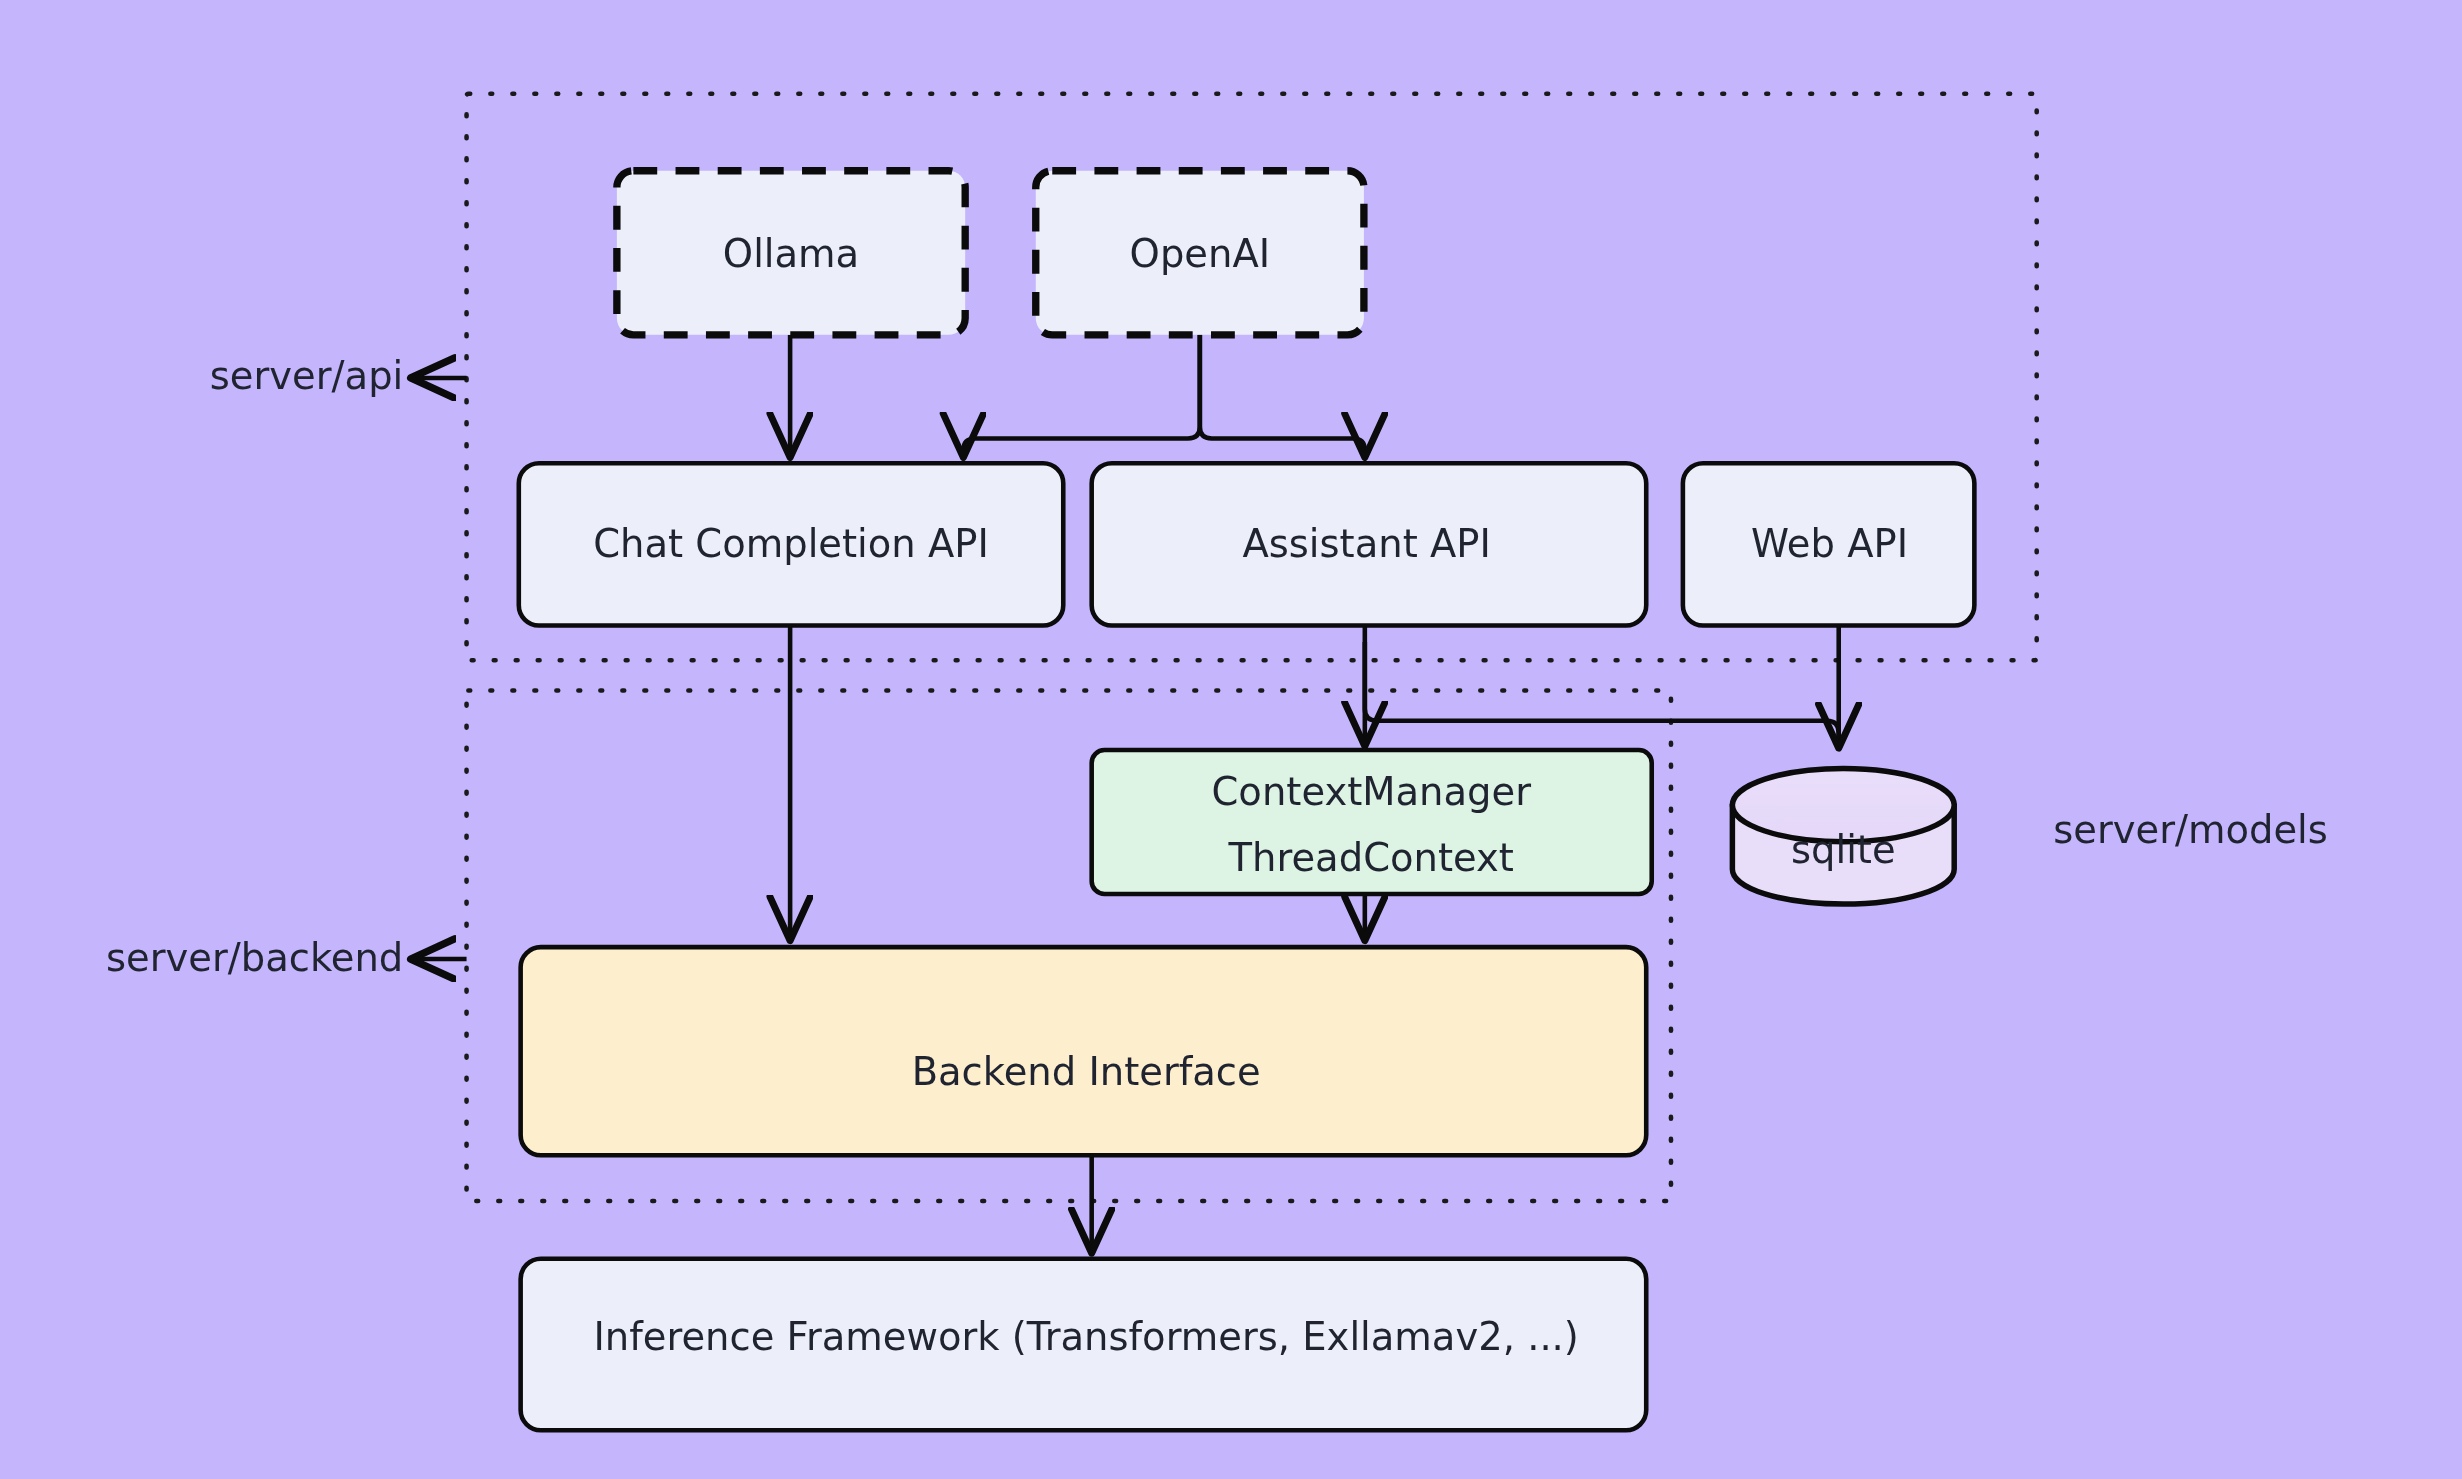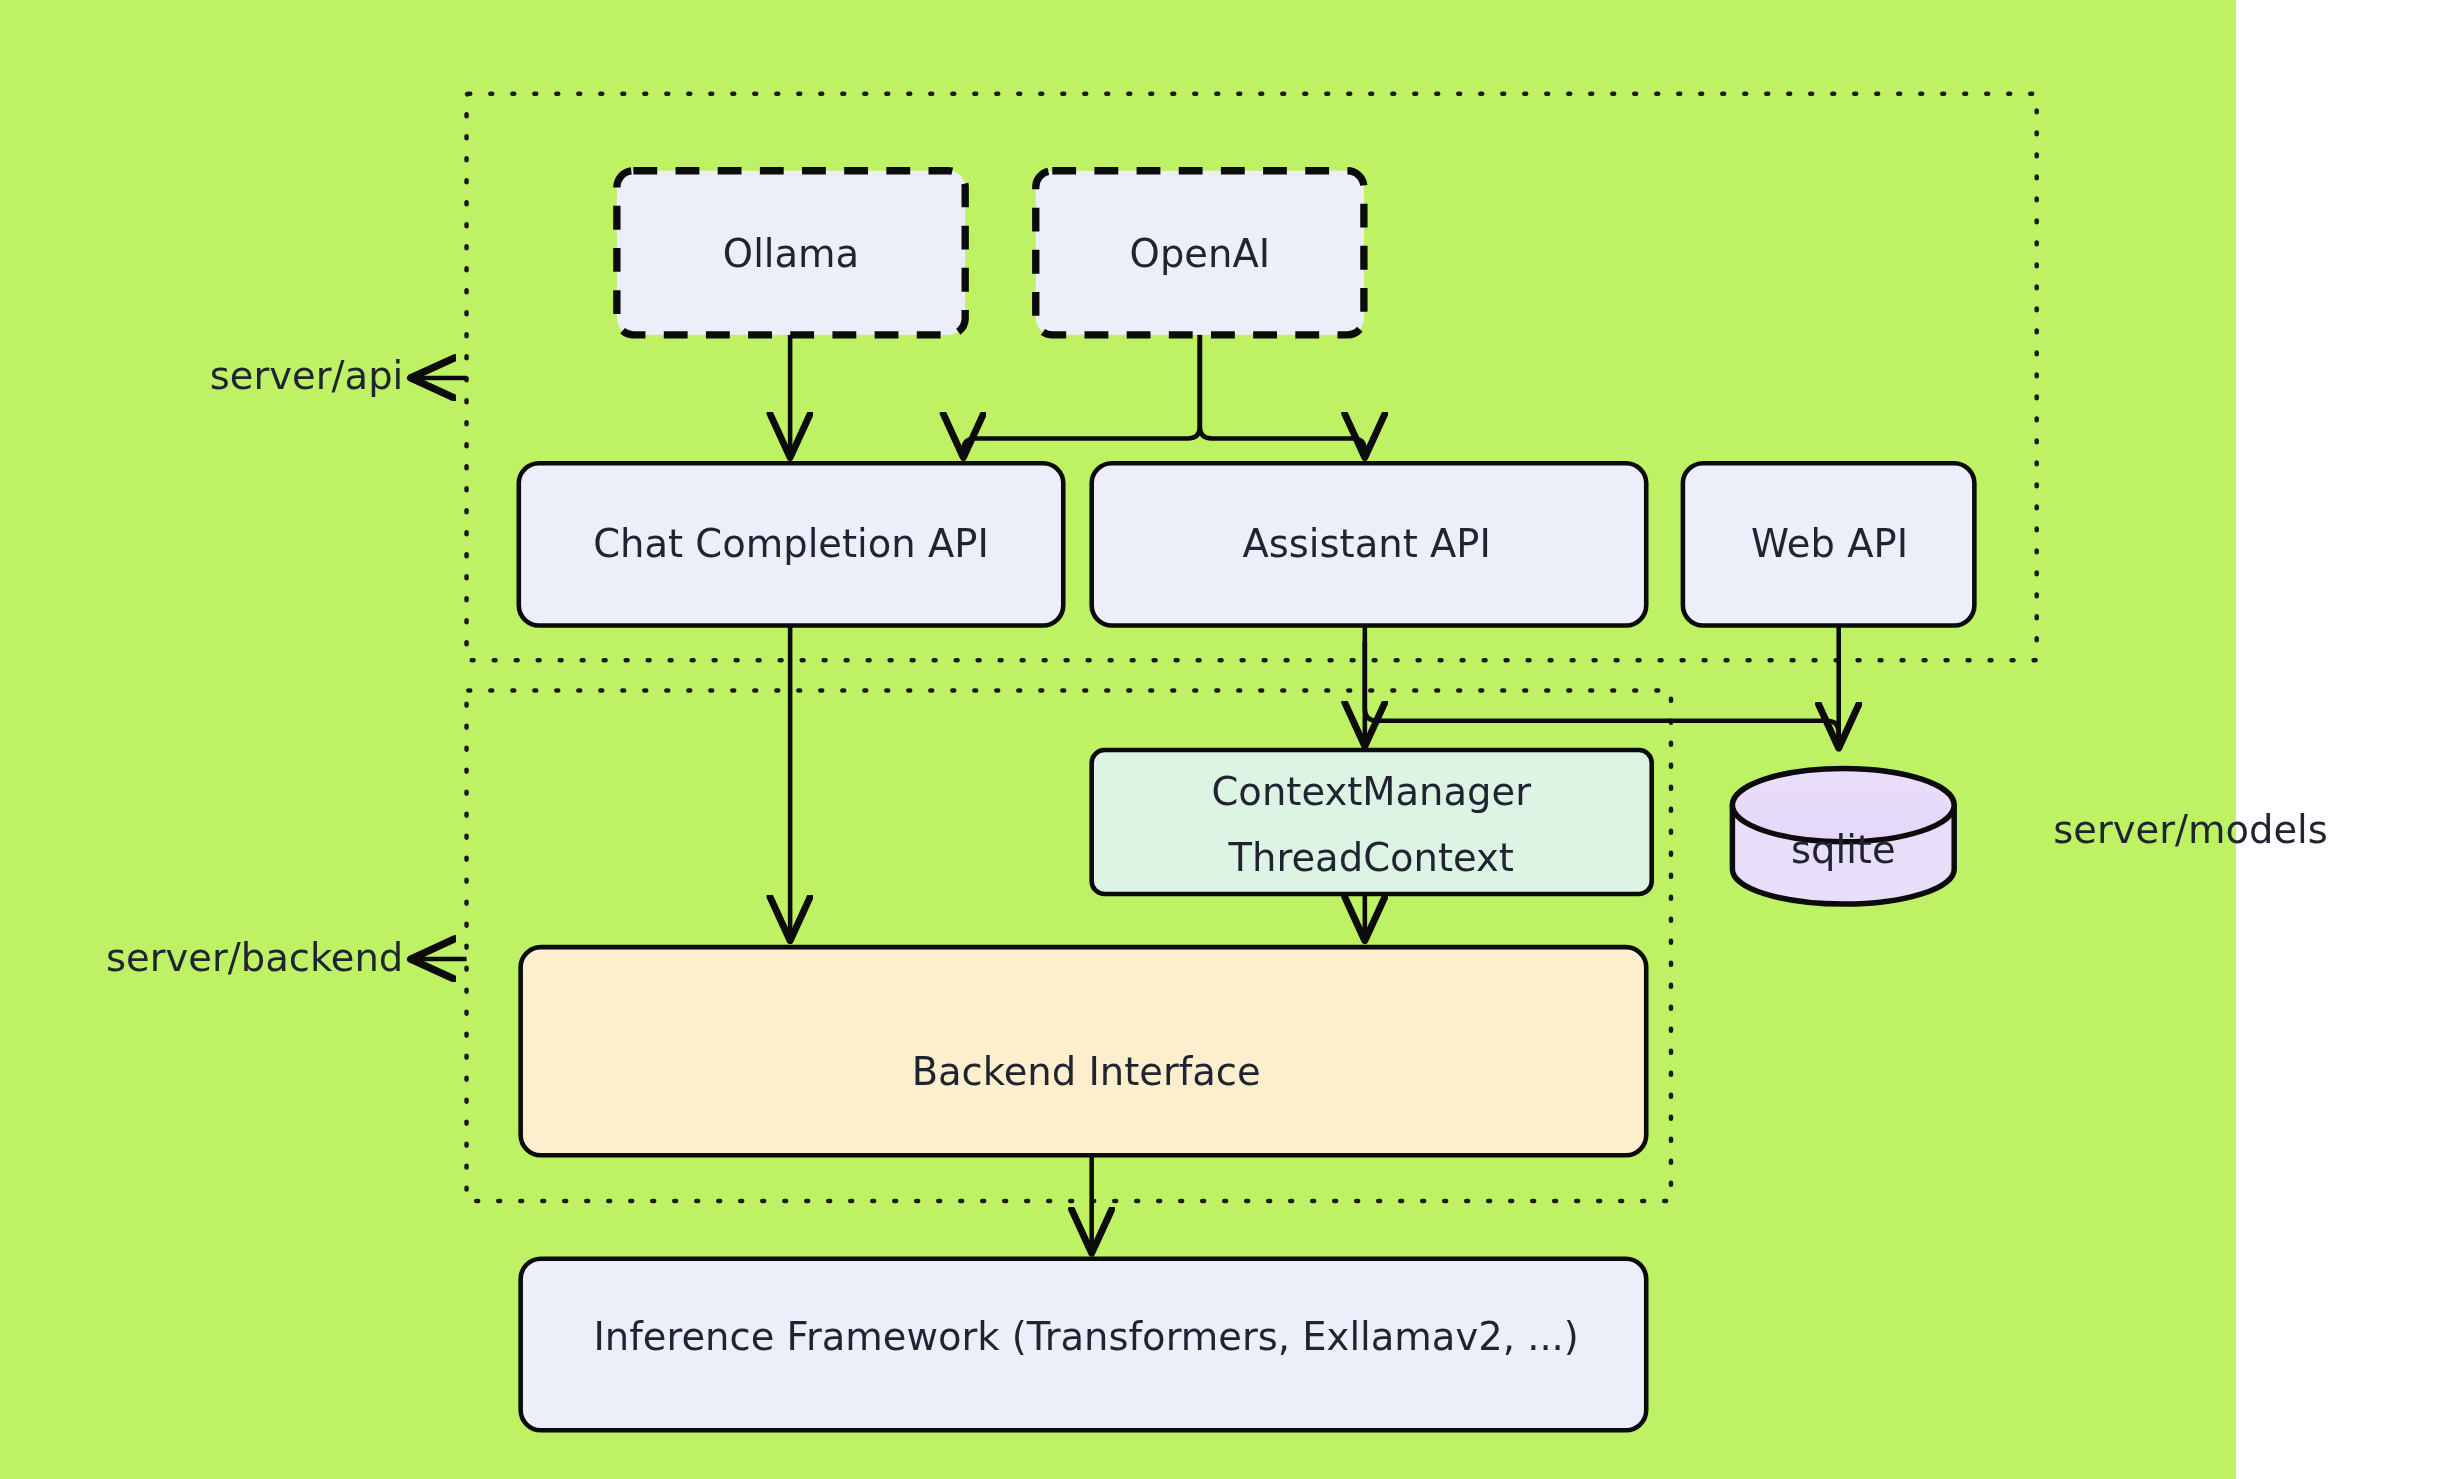--- a/index.html
+++ b/index.html
@@ -8,23 +8,23 @@
     background: #ffffff;
   }
   body {
     width: 2462px;
     height: 1480px;
     overflow: hidden;
     font-family: "DejaVu Sans", "Liberation Sans", sans-serif;
   }
   #diagram-root {
     position: relative;
-    width: 2236px;
+    width: 2462px;
     height: 1480px;
-    background: #bef264;
+    background: #c4b5fd;
     text-align: center;
   }
   svg#diagram-canvas {
     position: absolute;
     top: 0;
     left: 0;
     width: 2462px;
     height: 1480px;
     display: block;
   }

